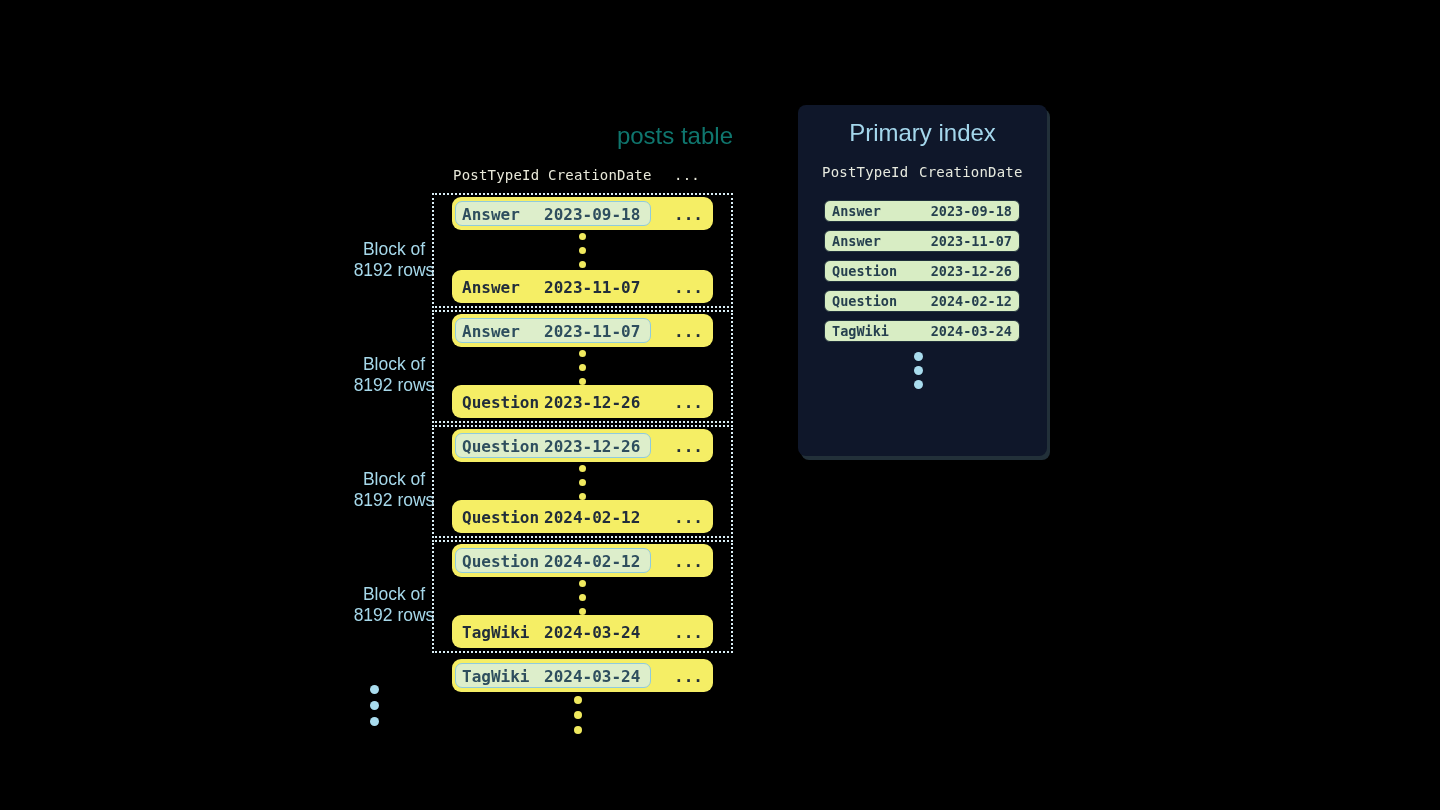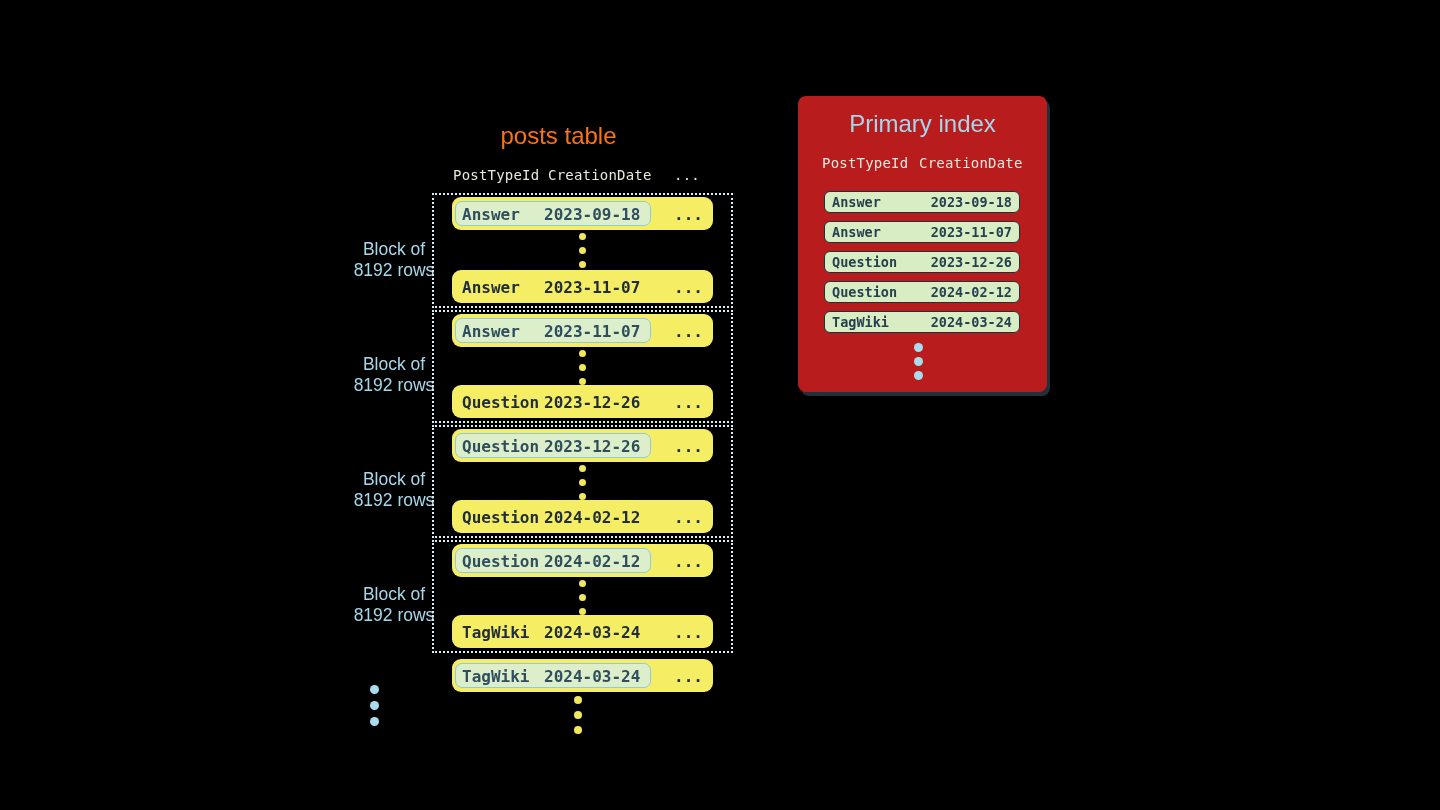--- a/index.html
+++ b/index.html
@@ -4,22 +4,22 @@
 <style>
   * { margin: 0; padding: 0; box-sizing: border-box; }
   html, body { background: #000; }
   body {
     width: 1440px; height: 810px; position: relative; overflow: hidden;
     font-family: "Liberation Sans", sans-serif;
   }
 
   
   .posts-title {
-    position: absolute; left: 408px; top: 122px; width: 301px;
-    text-align: center; font-size: 24px; font-weight: 500; color: #f97316;
+    position: absolute; left: 432px; top: 122px; width: 301px;
+    text-align: right; font-size: 24px; font-weight: 500; color: #0f766e;
   }
   .posts-header-item {
     position: absolute; top: 167px; font-family: "DejaVu Sans Mono", monospace;
     font-size: 14px; font-weight: 500; color: #e9e9da; letter-spacing: 0.2px;
   }
   .ph-1 { left: 453px; } .ph-2 { left: 548px; } .ph-3 { left: 674px; }
 
   .block {
     position: absolute; left: 432px; width: 301px;
     border: 2px dotted #d9edf4;
@@ -65,22 +65,22 @@
   .vdots .dot { border-radius: 50%; }
   .block-dots { left: 0; right: 0; top: 38px; gap: 7px; }
   .block-dots .dot { width: 7px; height: 7px; background: #f0e95e; }
   .bottom-dots { left: 574px; top: 696px; gap: 7px; }
   .bottom-dots .dot { width: 8px; height: 8px; background: #f0e95e; }
   .left-dots { left: 370px; top: 685px; gap: 7px; }
   .left-dots .dot { width: 9px; height: 9px; background: #a9dcee; }
 
   
   .index-panel {
-    position: absolute; left: 798px; top: 96px; width: 249px; height: 296px;
-    background: #b91c1c; border-radius: 8px;
+    position: absolute; left: 798px; top: 105px; width: 249px; height: 351px;
+    background: #0f172a; border-radius: 8px;
     box-shadow: 3px 4px 0 #223039;
   }
   .index-title {
     position: absolute; top: 14px; left: 0; width: 100%; text-align: center;
     font-size: 24px; font-weight: 500; color: #a4d7ec;
   }
   .index-header-item {
     position: absolute; top: 59px; font-family: "DejaVu Sans Mono", monospace;
     font-size: 14px; font-weight: 500; color: #e7eadf; letter-spacing: 0.2px;
   }

